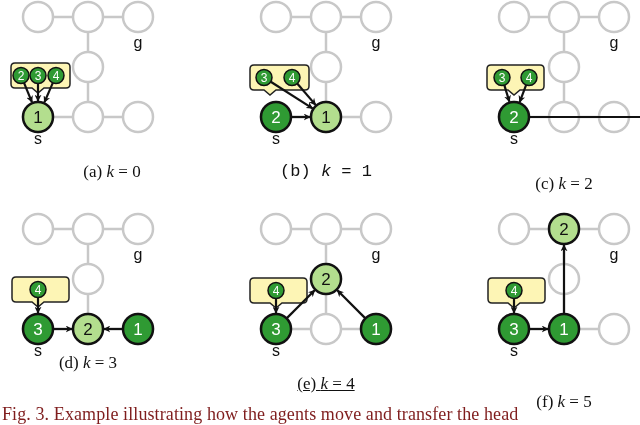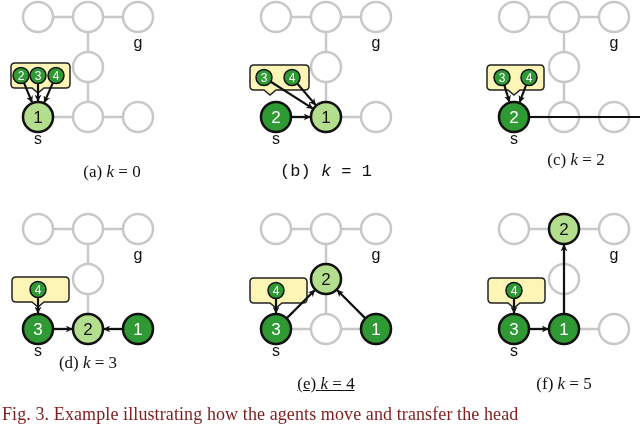--- a/index.html
+++ b/index.html
@@ -192,18 +192,18 @@
         <text x="564" y="235" font-size="17" text-anchor="middle" font-family="Liberation Sans, sans-serif" fill="#111">2</text>
         <circle cx="514" cy="290.5" r="8" fill="#2f9a33" stroke="#111111" stroke-width="1.5"></circle>
         <text x="514" y="295" font-size="12" text-anchor="middle" font-family="Liberation Sans, sans-serif" fill="#fff">4</text>
       </g>
     </g>
 </svg>
 
 <div id="captions">
     <div class="caption" style="left: 88px; top: 162px; margin-left: 24px;"><span>(a) </span><span class="k">k</span><span> = 0</span></div>
     <div class="caption" style="left: 326px; top: 162px; font-family: Liberation Mono, monospace;"><span>(b) </span><span class="k">k</span><span> = 1</span></div>
-    <div class="caption" style="left: 564px; top: 150px; margin-left: 12px;"><span>(c) </span><span class="k">k</span><span> = 2</span></div>
+    <div class="caption" style="left: 564px; top: 174px;"><span>(c) </span><span class="k">k</span><span> = 2</span></div>
     <div class="caption" style="left: 88px; top: 353px;"><span>(d) </span><span class="k">k</span><span> = 3</span></div>
     <div class="caption" style="left: 326px; top: 374px; text-decoration: underline;"><span>(e) </span><span class="k">k</span><span> = 4</span></div>
-    <div class="caption" style="left: 564px; top: 374px;"><span>(f) </span><span class="k">k</span><span> = 5</span></div>
+    <div class="caption" style="left: 564px; top: 392px;"><span>(f) </span><span class="k">k</span><span> = 5</span></div>
   </div>
 <div class="figcap">Fig. 3.    Example illustrating how the agents move and transfer the head</div>
 
 </body></html>

